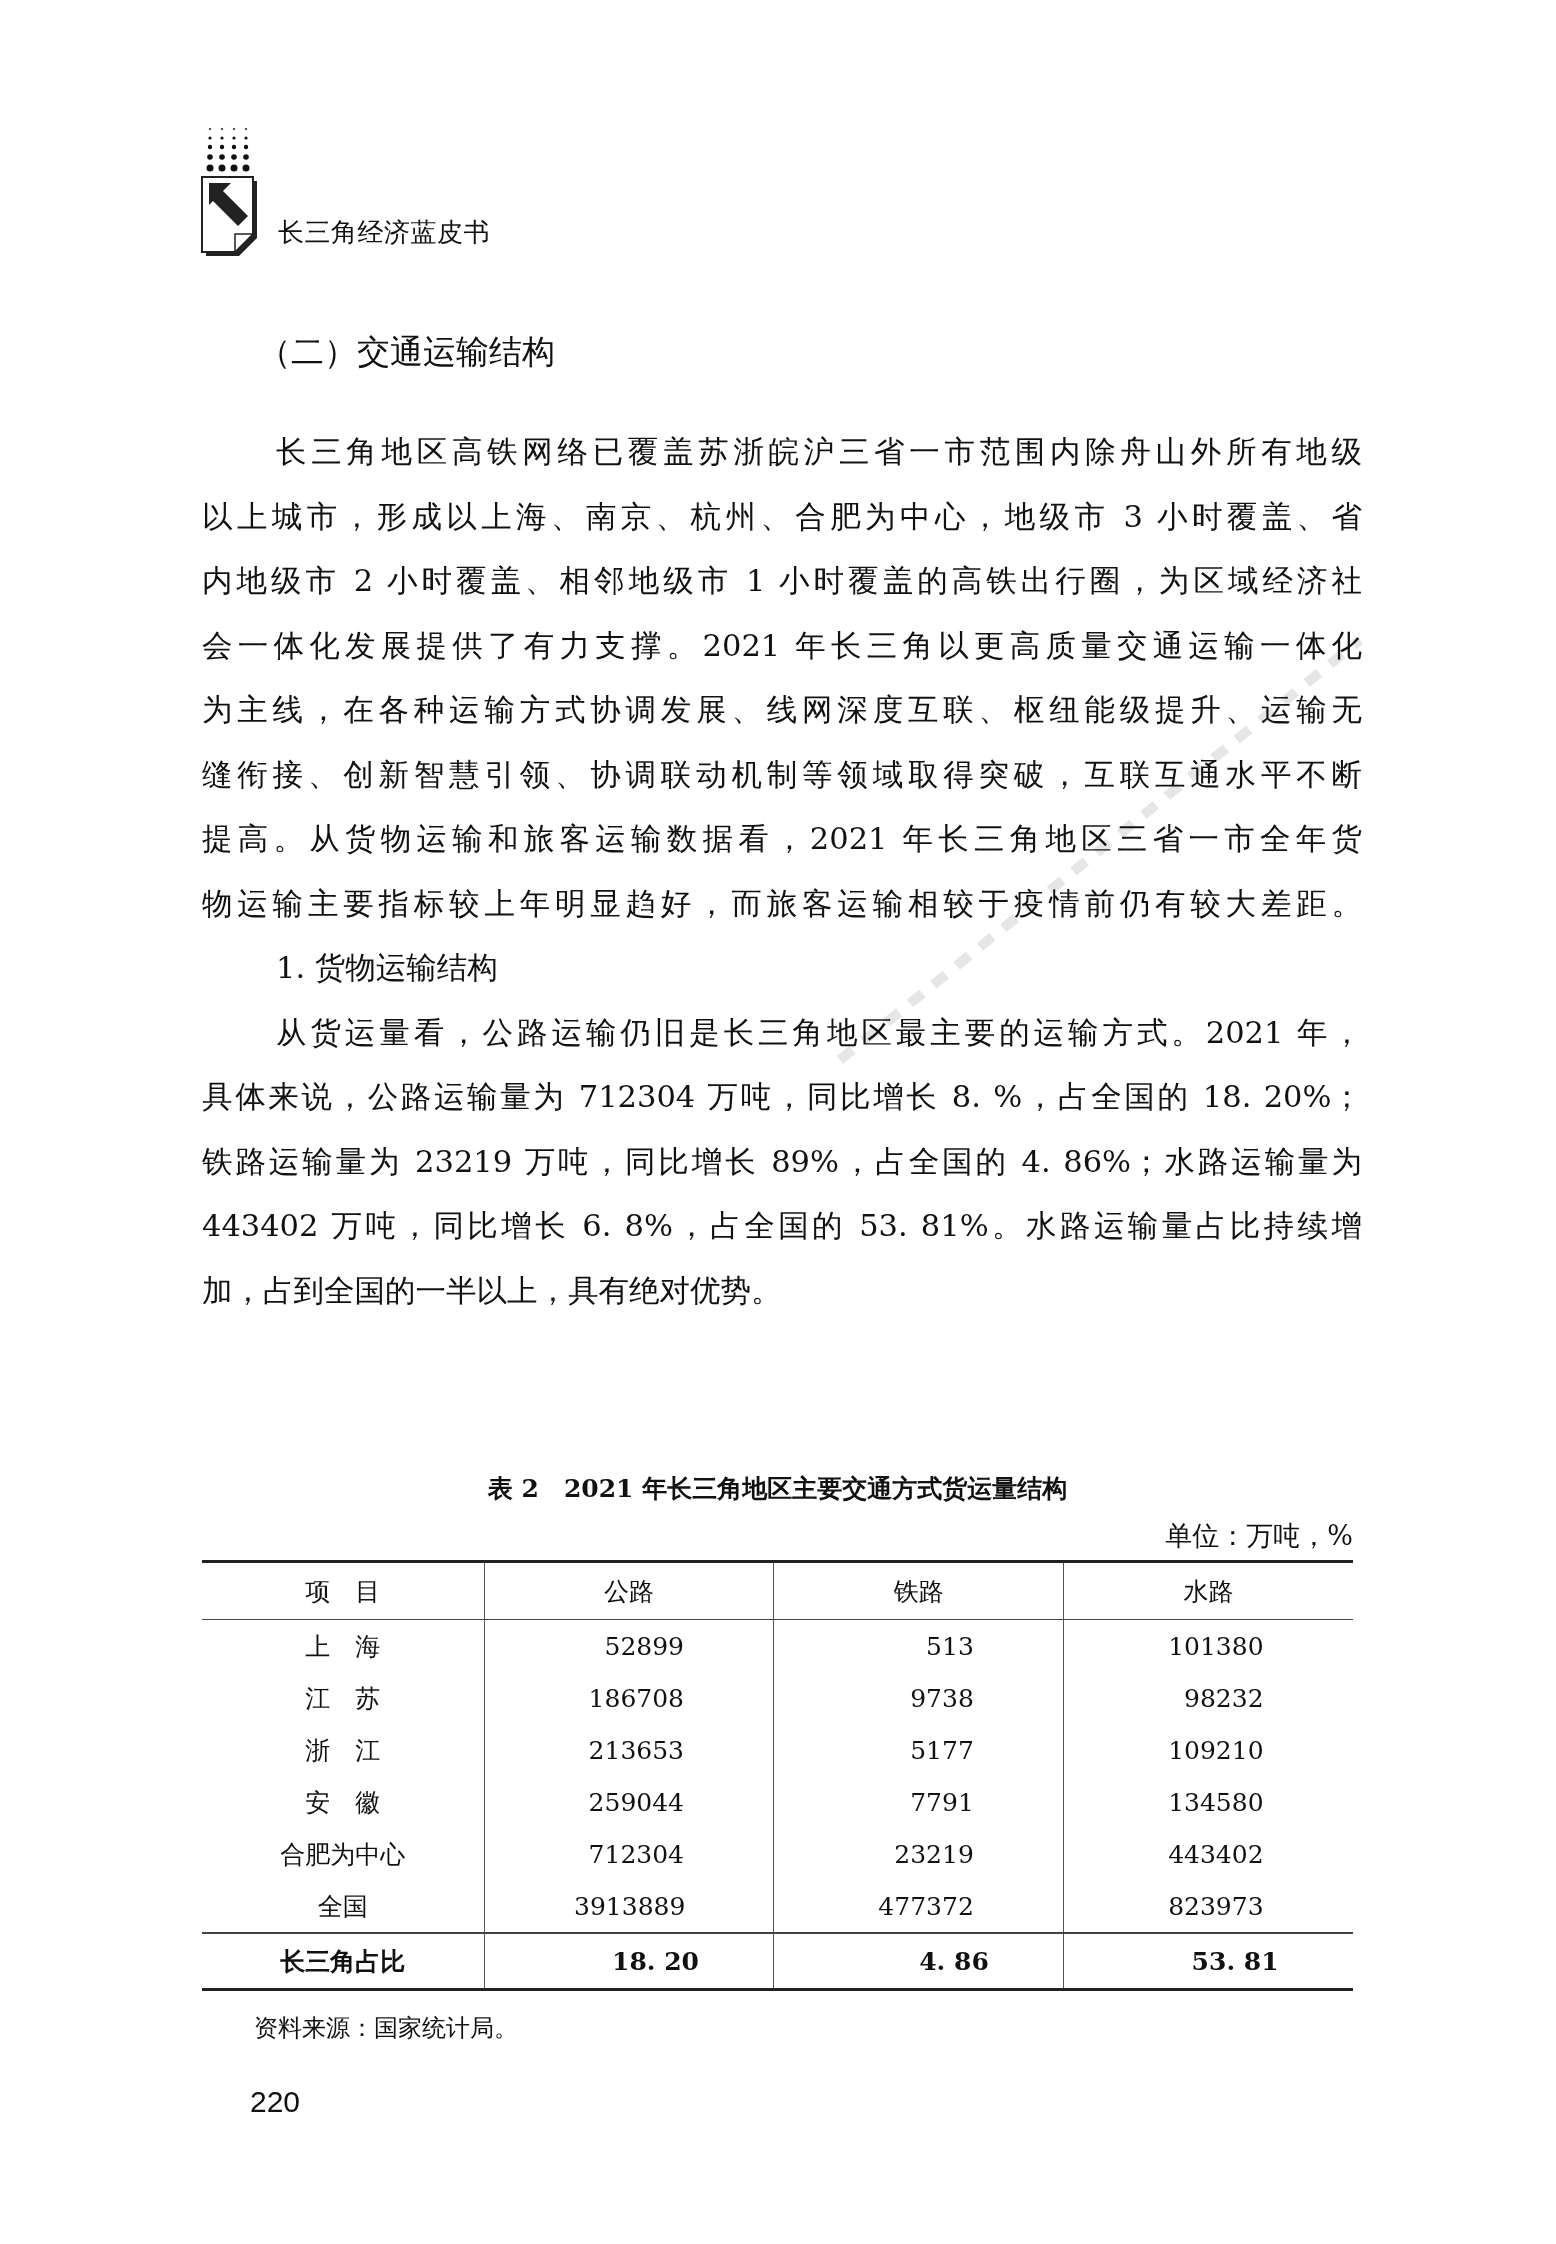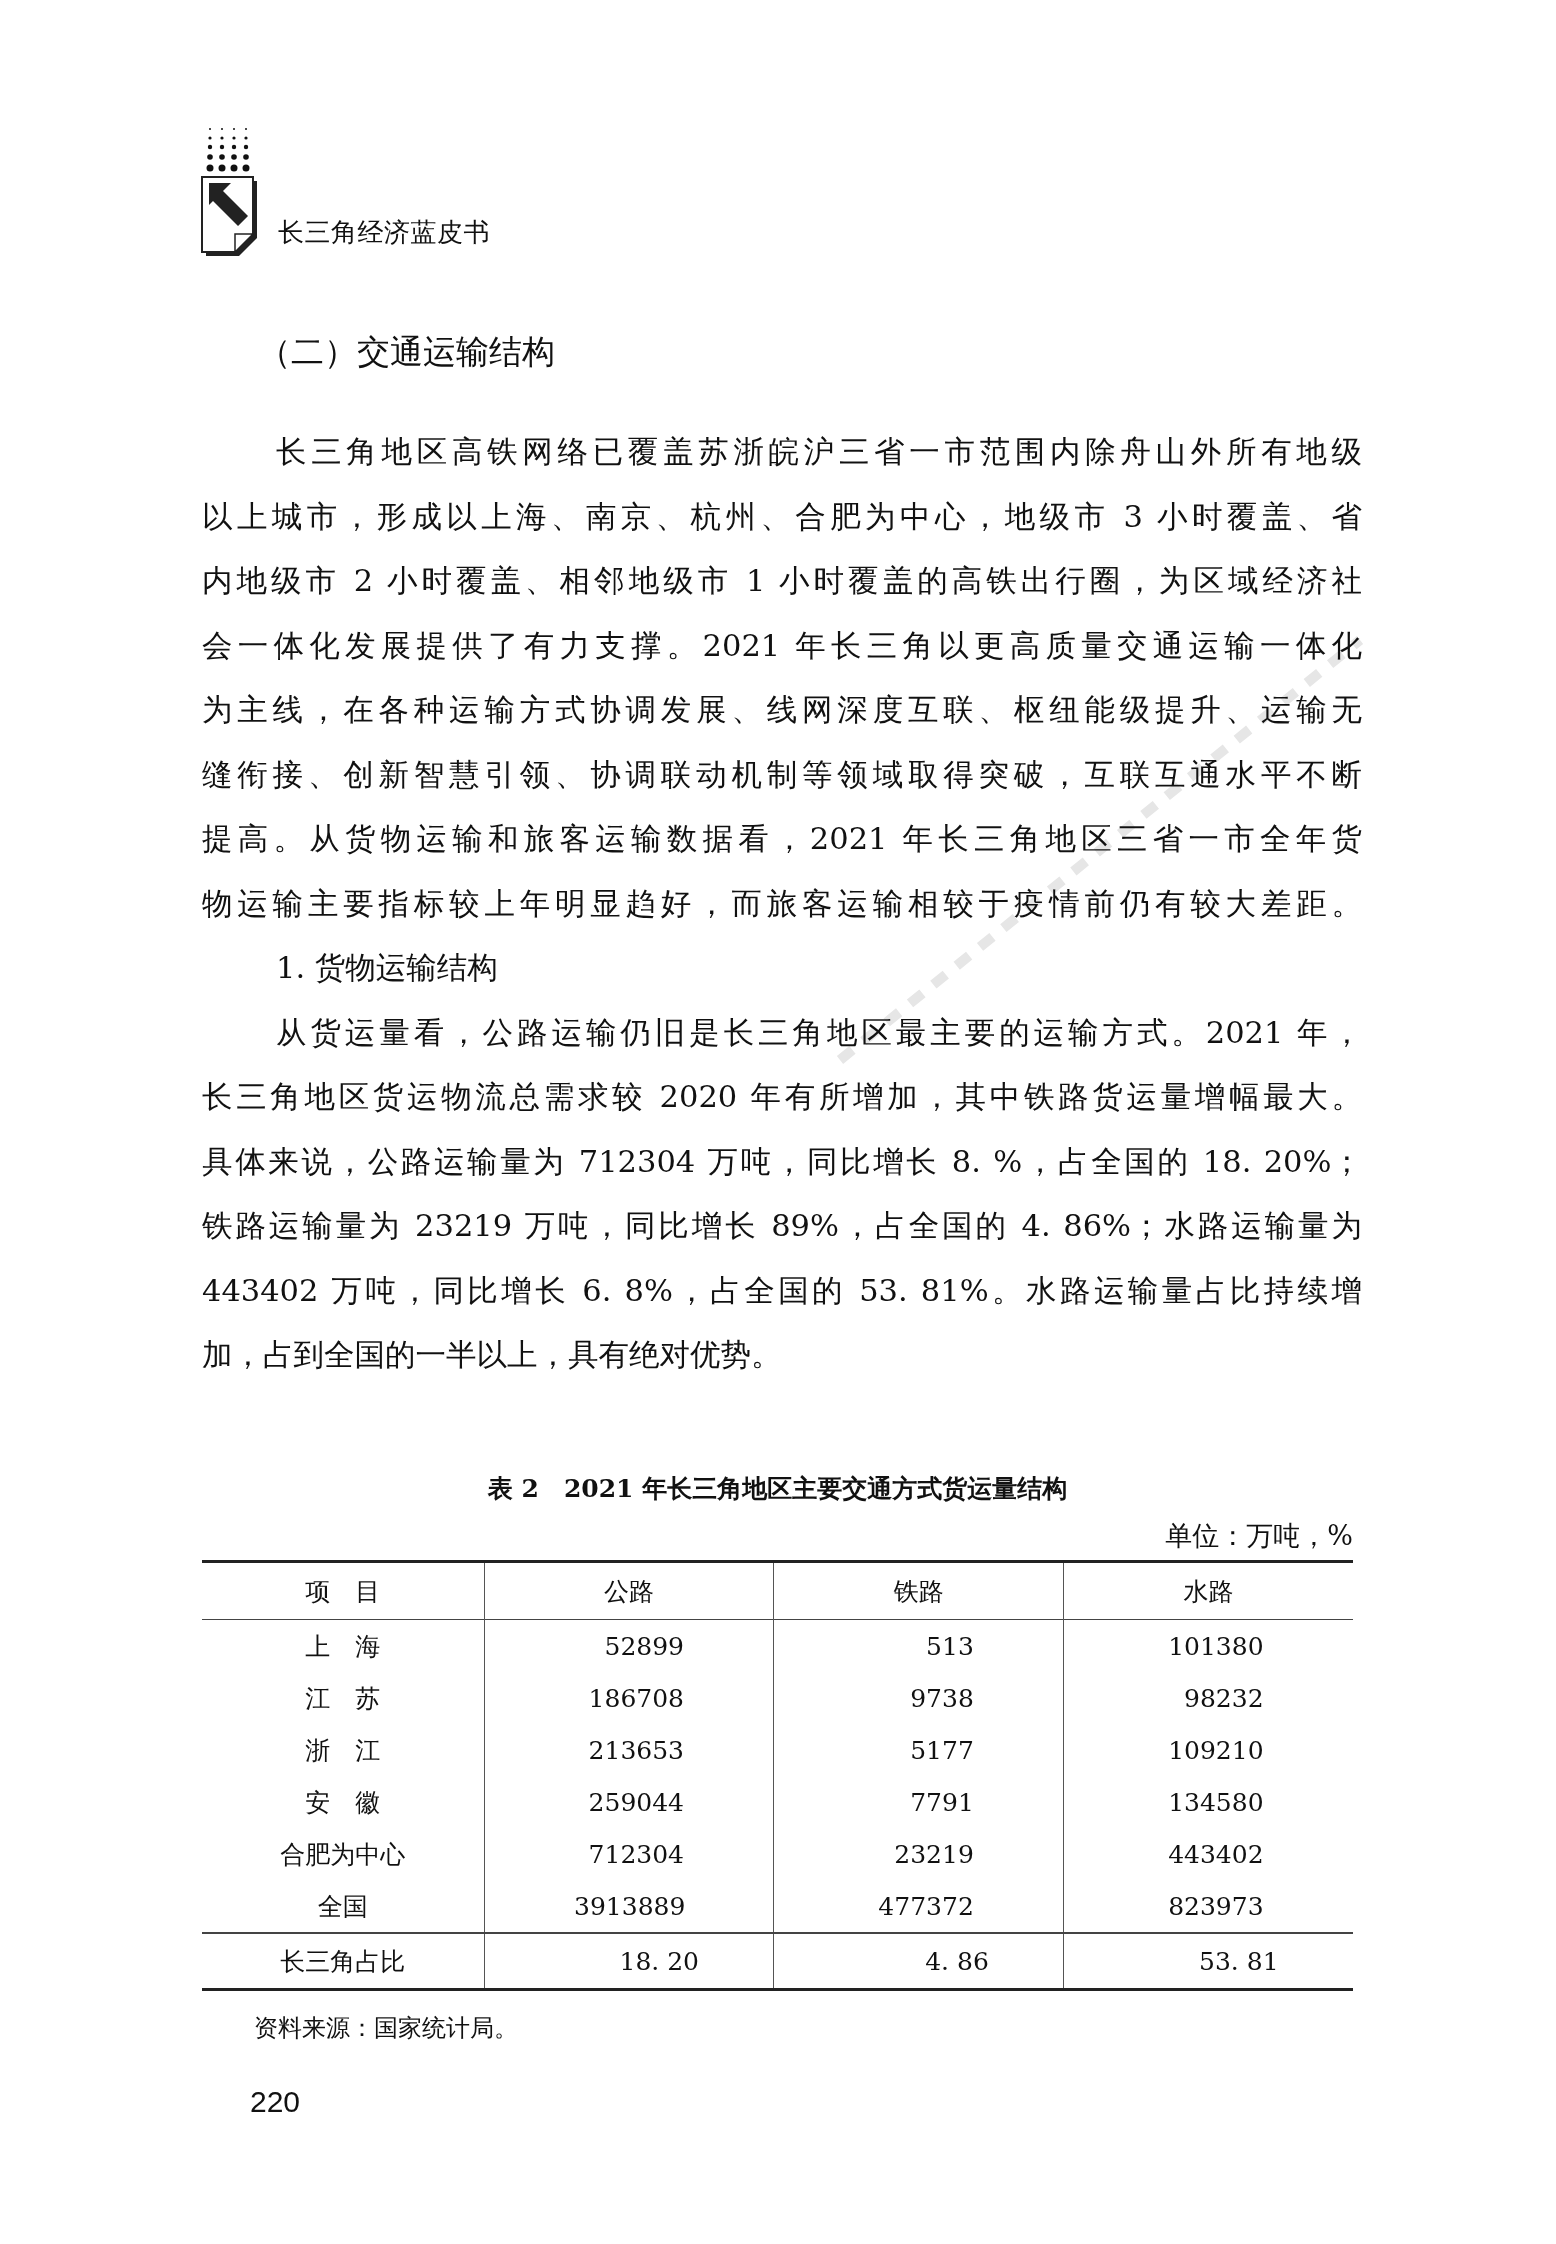--- a/index.html
+++ b/index.html
@@ -35,21 +35,21 @@
     position: absolute; left: 202px; top: 1560px; width: 1151px;
     border-collapse: collapse; font-size: 25px;
   }
   table.data th, table.data td {
     border-left: 1.5px solid #555; padding: 0; height: 52px; text-align: center; font-weight: normal;
   }
   table.data th:first-child, table.data td:first-child { border-left: none; }
   table.data thead tr { border-top: 3px solid #222; border-bottom: 1.5px solid #444; }
   table.data thead th { height: 56px; }
   table.data tbody tr.share { border-top: 2px solid #444; border-bottom: 3px solid #222; }
-  table.data tbody tr.share td { height: 54px; }
+  table.data tbody tr.share td { height: 54px; font-weight: bold; }
   .col0 { width: 282px; }
   .col1, .col2, .col3 { width: 289px; }
   .num { display: inline-block; width: 110px; text-align: right; }
   .num.pct { width: 140px; }
   .source-note { left: 254px; top: 2012px; font-size: 24px; }
   .page-number {
     left: 202px; top: 2085px; font-size: 30px;
     font-family: "Liberation Sans", "DejaVu Sans", sans-serif;
     margin-left: 48px;
   }
@@ -108,21 +108,20 @@
   <span class="line indent">长三角地区高铁网络已覆盖苏浙皖沪三省一市范围内除舟山外所有地级</span>
   <span class="line">以上城市，形成以上海、南京、杭州、合肥为中心，地级市 3 小时覆盖、省</span>
   <span class="line">内地级市 2 小时覆盖、相邻地级市 1 小时覆盖的高铁出行圈，为区域经济社</span>
   <span class="line">会一体化发展提供了有力支撑。2021 年长三角以更高质量交通运输一体化</span>
   <span class="line">为主线，在各种运输方式协调发展、线网深度互联、枢纽能级提升、运输无</span>
   <span class="line">缝衔接、创新智慧引领、协调联动机制等领域取得突破，互联互通水平不断</span>
   <span class="line">提高。从货物运输和旅客运输数据看，2021 年长三角地区三省一市全年货</span>
   <span class="line">物运输主要指标较上年明显趋好，而旅客运输相较于疫情前仍有较大差距。</span>
   <span class="line indent last">1. 货物运输结构</span>
   <span class="line indent">从货运量看，公路运输仍旧是长三角地区最主要的运输方式。2021 年，</span>
-  <span class="line">长三角地区货运物流总需求较 2020 年有所增加，其中铁路货运量增幅最大。</span>
   <span class="line">具体来说，公路运输量为 712304 万吨，同比增长 8. %，占全国的 18. 20%；</span>
   <span class="line">铁路运输量为 23219 万吨，同比增长 89%，占全国的 4. 86%；水路运输量为</span>
   <span class="line">443402 万吨，同比增长 6. 8%，占全国的 53. 81%。水路运输量占比持续增</span>
   <span class="line last">加，占到全国的一半以上，具有绝对优势。</span>
 </div>
 
 <div class="abs table-caption">表 2　2021 年长三角地区主要交通方式货运量结构</div>
 <div class="abs unit-label">单位：万吨，%</div>
 
 <table class="data">

